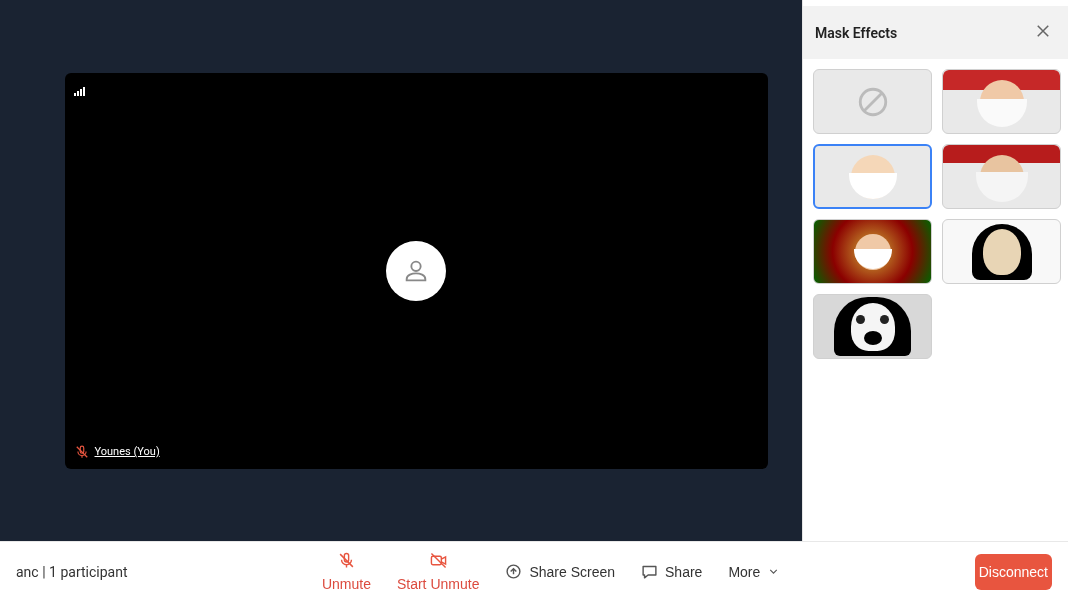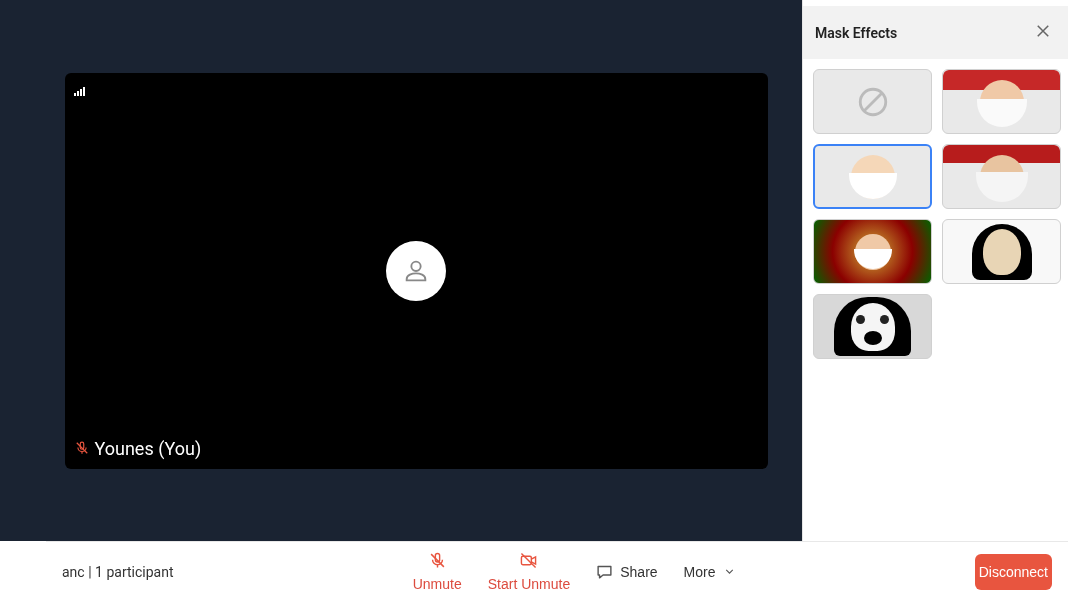--- a/index.html
+++ b/index.html
@@ -5,21 +5,21 @@
   * { box-sizing: border-box; margin: 0; padding: 0; }
   html, body { width: 1068px; height: 601px; font-family: -apple-system, BlinkMacSystemFont, "Segoe UI", Roboto, sans-serif; overflow: hidden; }
   body { display: flex; flex-direction: column; }
 
   .main { flex: 1; display: flex; background: #1a2332; }
 
   .video-area { flex: 1; display: flex; align-items: center; justify-content: center; padding: 20px 20px 20px 50px; }
   .video-tile { position: relative; width: 703px; height: 396px; background: #000; border-radius: 6px; }
   .signal-icon { position: absolute; top: 9px; left: 9px; }
   .avatar-circle { position: absolute; top: 50%; left: 50%; transform: translate(-50%, -50%); width: 60px; height: 60px; background: #fff; border-radius: 50%; display: flex; align-items: center; justify-content: center; }
-  .participant-label { position: absolute; bottom: 10px; left: 10px; display: flex; align-items: center; gap: 6px; color: #fff; font-size: 18px; }
+  .participant-label { position: absolute; bottom: 10px; left: 10px; display: flex; align-items: center; gap: 6px; color: #fff; font-size: 11px; text-decoration: underline; }
 
   .side-panel { width: 266px; background: #fff; display: flex; flex-direction: column; border-left: 1px solid #e5e5e5; }
   .panel-header { display: flex; align-items: center; justify-content: space-between; padding: 12px 12px; background: #f2f2f2; margin-top: 6px; }
   .panel-title { font-size: 14px; font-weight: 600; color: #222; }
   .close-btn { background: none; border: none; cursor: pointer; padding: 4px; color: #666; }
   .mask-grid { padding: 10px; display: grid; grid-template-columns: 1fr 1fr; gap: 10px; }
   .mask-tile { width: 119px; height: 65px; border: 1px solid #d0d0d0; border-radius: 6px; background: #e9e9e9; cursor: pointer; display: flex; align-items: center; justify-content: center; overflow: hidden; position: relative; }
   .mask-tile.selected { border: 2px solid #3b82f6; }
   .mask-face { width: 44px; height: 44px; border-radius: 50%; position: relative; }
   .santa1 .mask-face { background: #f0c9a7; }
@@ -40,21 +40,21 @@
   .creepy1 .eyes::before { left:44px; }
   .creepy1 .eyes::after { right:44px; }
   .nun { background:#d8d8d8; }
   .nun .habit { position:absolute; inset:2px 20px; background:#000; border-radius:34px 34px 6px 6px; }
   .nun .face { position:absolute; top:8px; left:50%; transform:translateX(-50%); width:44px; height:48px; background:#f5f5f5; border-radius:50% 50% 40% 40%; }
   .nun .mouth { position:absolute; top:36px; left:50%; transform:translateX(-50%); width:18px; height:14px; background:#000; border-radius:50%; }
   .nun .eyes::before, .nun .eyes::after { content:""; position:absolute; width:9px; height:9px; background:#222; border-radius:50%; top:20px; }
   .nun .eyes::before { left:42px; }
   .nun .eyes::after { right:42px; }
 
-  .bottom-bar { height: 60px; background: #fff; border-top: 1px solid #e8e8e8; display: flex; align-items: center; padding: 0 16px; margin-left: 46px; }
+  .bottom-bar { height: 60px; background: #fff; border-top: 1px solid #e8e8e8; display: flex; align-items: center; padding: 0 16px; }
   .room-info { font-size: 14px; color: #333; }
   .controls { flex:1; display:flex; justify-content:center; align-items:center; gap: 22px; }
   .ctrl { display: flex; align-items: center; gap: 7px; font-size: 14px; color: #333; background: none; border: none; cursor: pointer; padding: 6px 2px; }
   .ctrl.accent { color: #dc4b3e; flex-direction: column; }
   .ctrl svg { flex-shrink: 0; }
   .disconnect { background: #e8553f; color: #fff; border: none; border-radius: 6px; padding: 10px 4px; font-size: 14px; cursor: pointer; }
 </style>
 </head>
 <body>
 
@@ -150,20 +150,27 @@
     <button class="ctrl accent">
       <svg width="17" height="17" viewBox="0 0 24 24">
         <rect x="2" y="6" width="14" height="12" rx="2" fill="none" stroke="#e8553f" stroke-width="2"></rect>
         <path d="M16 10l6-3v10l-6-3" fill="none" stroke="#e8553f" stroke-width="2"></path>
         <line x1="2" y1="2" x2="22" y2="22" stroke="#e8553f" stroke-width="2"></line>
       </svg>
       <span>Start Unmute</span>
     </button>
     <button class="ctrl">
       <svg width="17" height="17" viewBox="0 0 24 24">
+        <circle cx="12" cy="12" r="9" fill="none" stroke="#555" stroke-width="2"></circle>
+        <path d="M12 16V8M8 12l4-4 4 4" fill="none" stroke="#555" stroke-width="2"></path>
+      </svg>
+      <span>Share Screen</span>
+    </button>
+    <button class="ctrl">
+      <svg width="17" height="17" viewBox="0 0 24 24">
         <path d="M3 5h18v12H10l-5 4v-4H3z" fill="none" stroke="#555" stroke-width="2" stroke-linejoin="round"></path>
       </svg>
       <span>Share</span>
     </button>
     <button class="ctrl">
       <span>More</span>
       <svg width="13" height="13" viewBox="0 0 24 24">
         <path d="M6 9l6 6 6-6" fill="none" stroke="#555" stroke-width="2"></path>
       </svg>
     </button>

